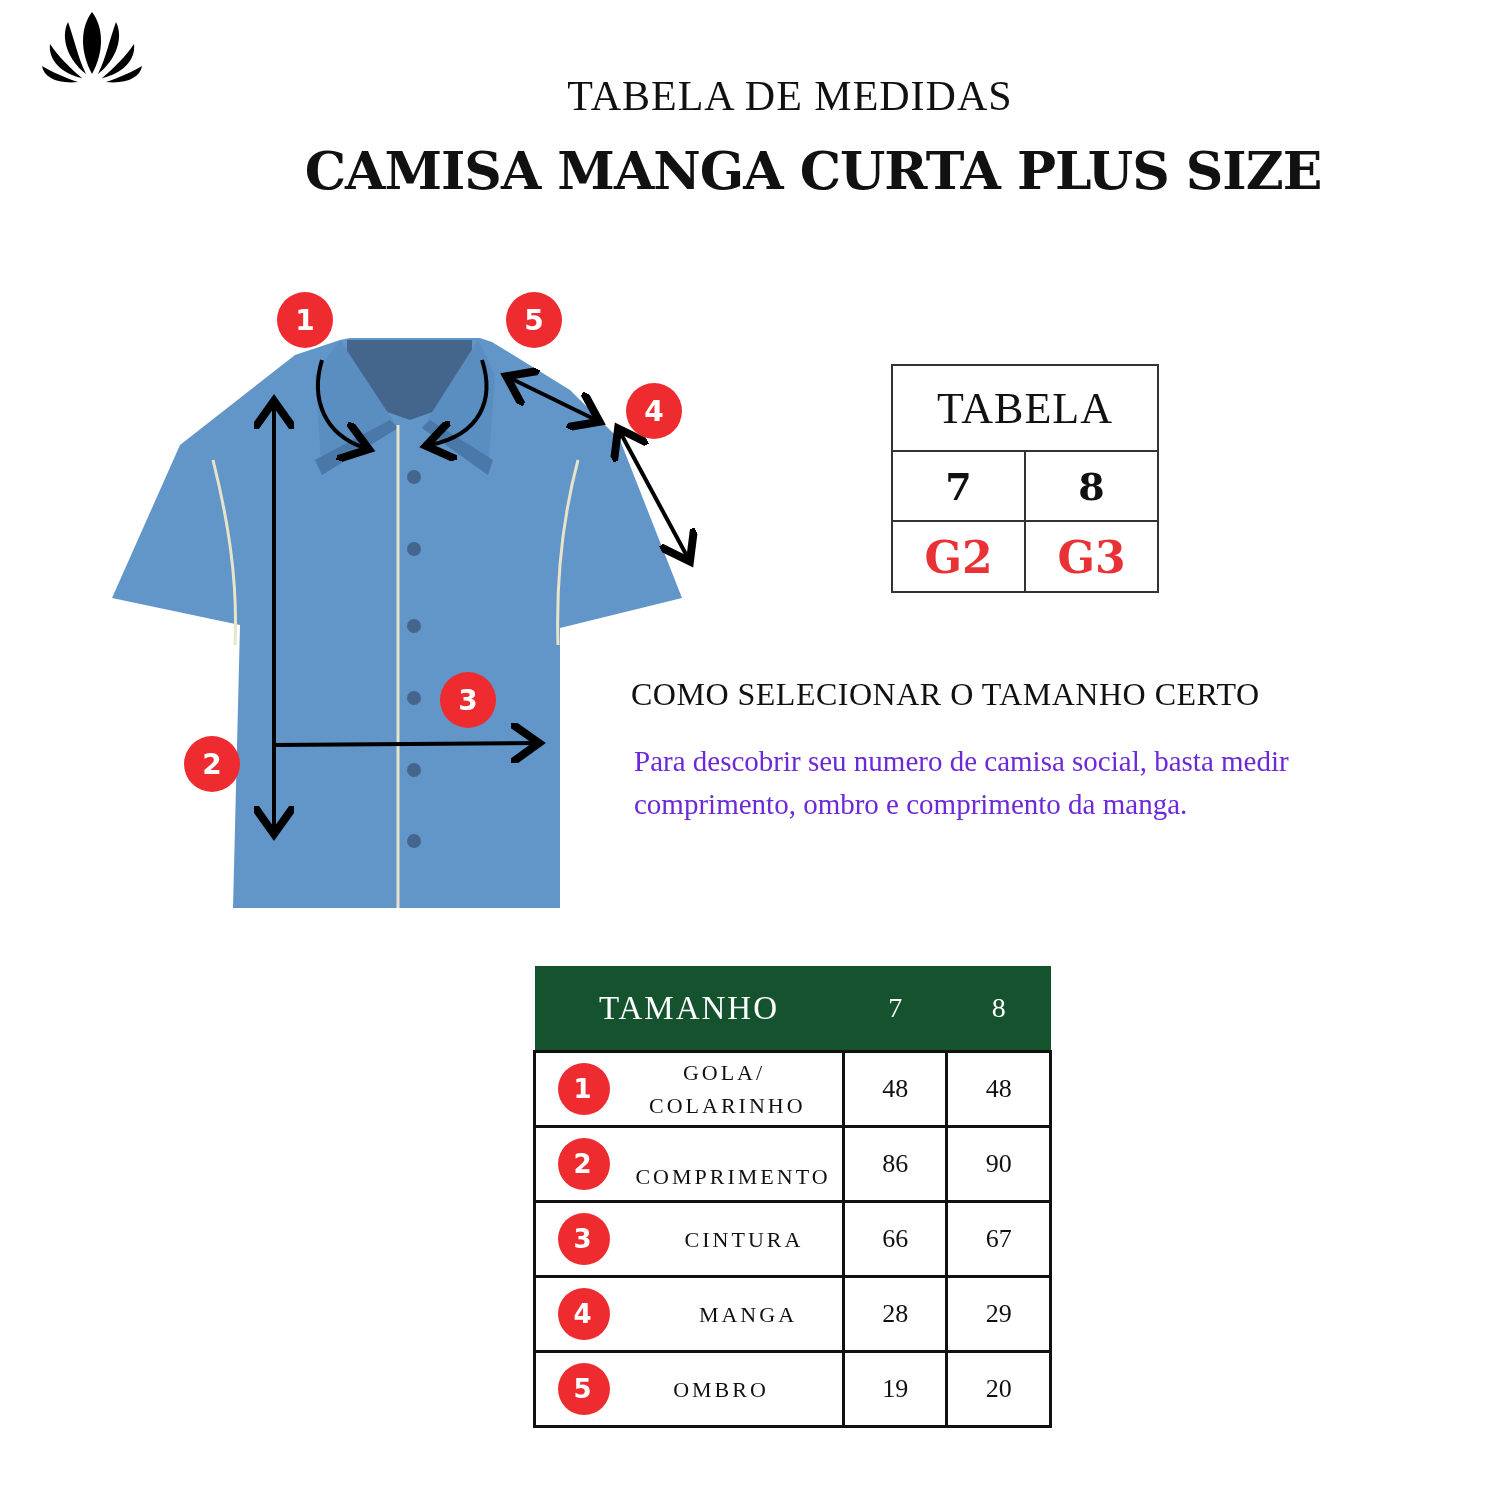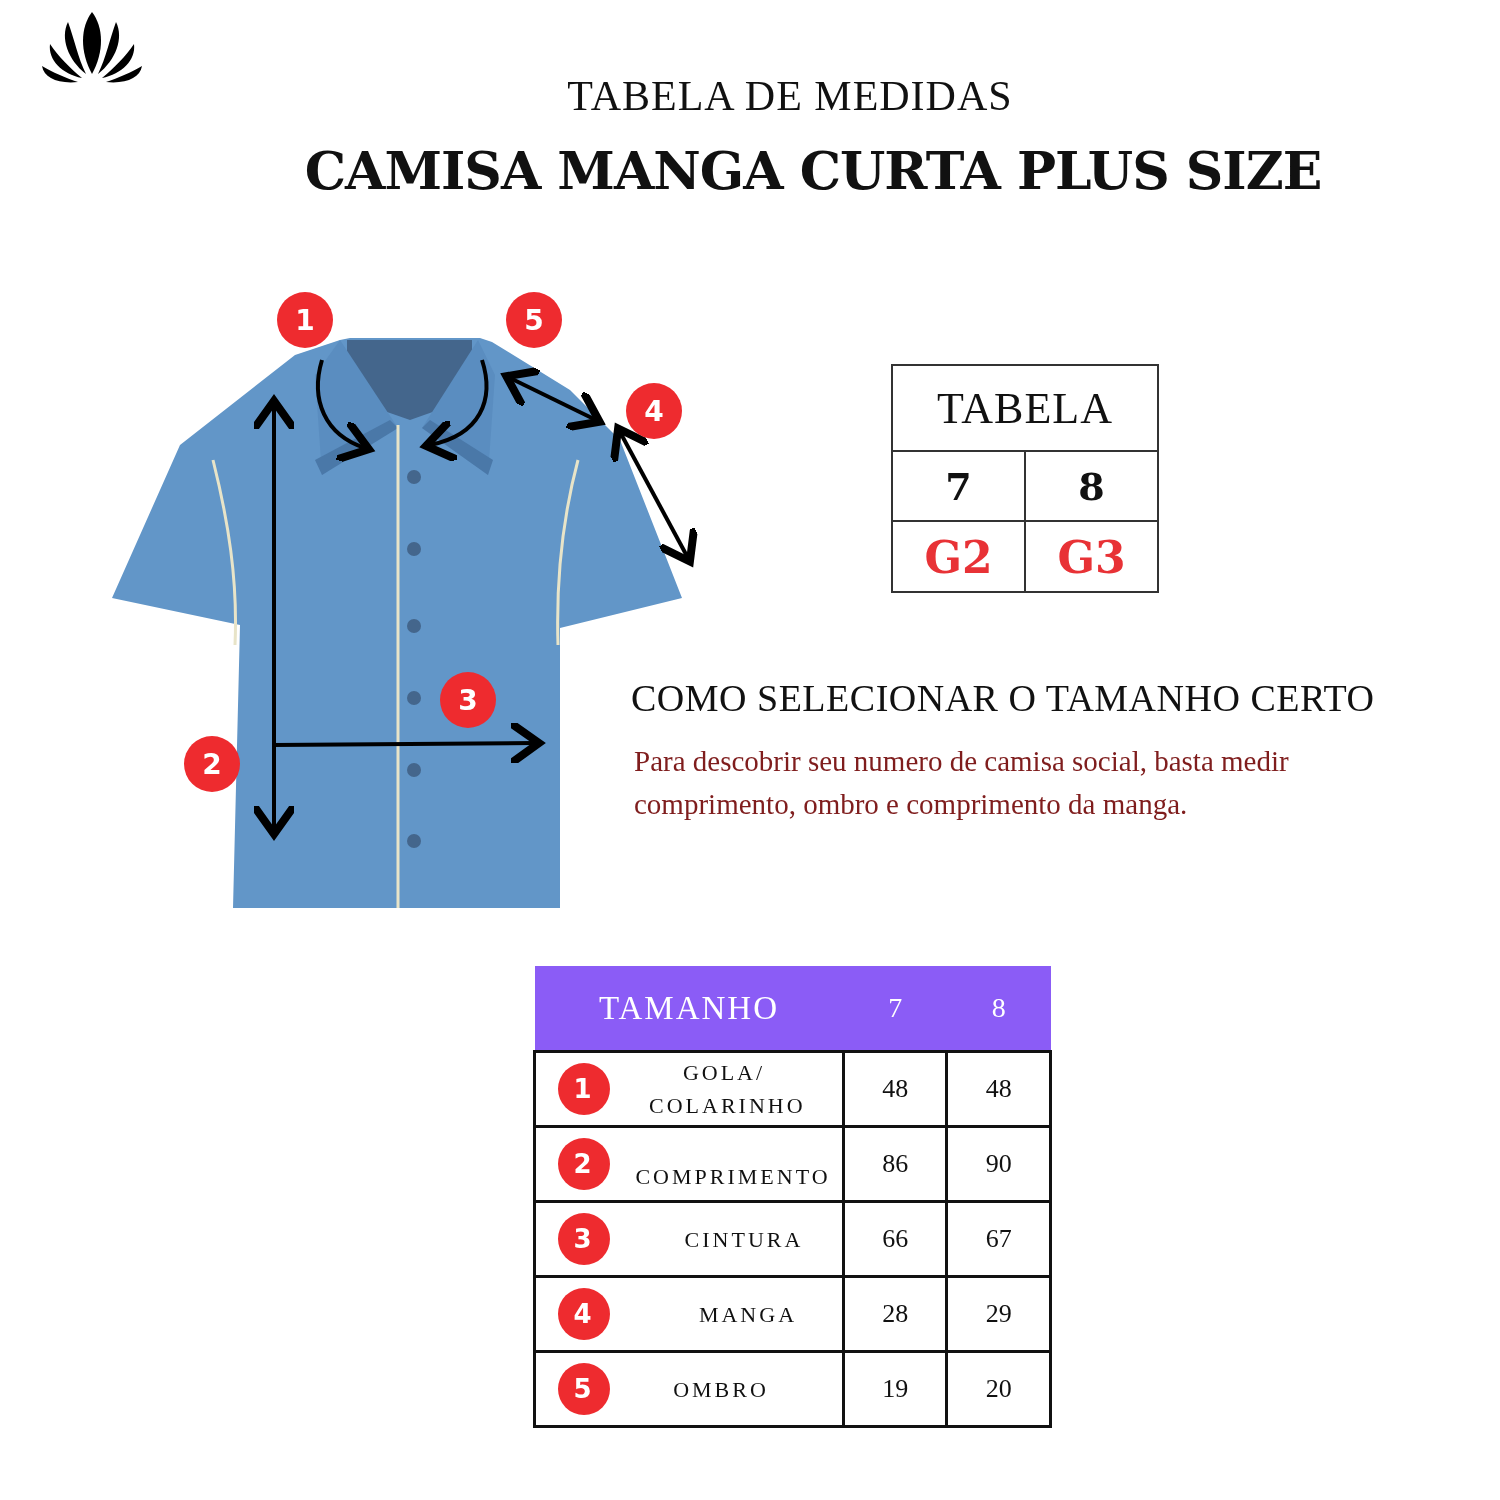--- a/index.html
+++ b/index.html
@@ -11,25 +11,25 @@
   #shirt { left:100px; top:280px; width:620px; height:640px; }
   .badge { position:absolute; width:56px; height:56px; border-radius:50%; background:#ee2b2f; color:#fff; font-family:"DejaVu Sans", sans-serif; font-weight:bold; font-size:28px; display:flex; align-items:center; justify-content:center; }
   
   #mini { left:891px; top:364px; width:268px; height:229px; border:2px solid #333; box-sizing:border-box; }
   #mini .head { height:84px; border-bottom:2px solid #333; display:flex; align-items:center; justify-content:center; font-family:"Liberation Serif", serif; font-size:44px; letter-spacing:1px; }
   #mini .row { display:flex; }
   #mini .cell { flex:1; display:flex; align-items:center; justify-content:center; }
   #mini .cell + .cell { border-left:2px solid #333; }
   #mini .r1 { height:68px; border-bottom:2px solid #333; font-family:"DejaVu Serif", serif; font-weight:bold; font-size:38px; }
   #mini .r2 { height:71px; font-family:"DejaVu Serif", serif; font-weight:bold; font-size:44px; color:#e83236; }
-  #howto-title { left:631px; top:676px; font-family:"Liberation Serif", serif; font-size:38px; letter-spacing:0.5px; }
-  #howto-text { left:634px; top:740px; width:820px; font-family:"Liberation Serif", serif; font-size:29px; line-height:43px; color:#7f1d1d; }
+  #howto-title { left:631px; top:676px; font-family:"Liberation Serif", serif; font-size:32px; letter-spacing:0.5px; }
+  #howto-text { left:634px; top:740px; width:820px; font-family:"Liberation Serif", serif; font-size:29px; line-height:43px; color:#6d28d9; }
   
   #mtable { left:533px; top:966px; width:519px; border-collapse:collapse; font-family:"Liberation Serif", serif; }
-  #mtable th { background:#8b5cf6; color:#fff; font-weight:normal; height:82px; }
+  #mtable th { background:#14532d; color:#fff; font-weight:normal; height:82px; }
   #mtable th.lbl { font-size:33px; letter-spacing:2px; text-align:center; width:308px; }
   #mtable th.sz { font-size:28px; width:105px; }
   #mtable td { border:3px solid #111; text-align:center; font-size:26px; }
   #mtable tr.body-row td { height:70px; }
   #mtable td.name { position:relative; text-align:left; font-size:22px; letter-spacing:3px; }
   #mtable td.name .badge { left:22px; top:50%; transform:translateY(-50%); width:52px; height:52px; font-size:26px; }
   #mtable td.name .txt { display:block; padding-left:110px; line-height:33px;text-align:center; }
 </style>
 </head>
 <body>

